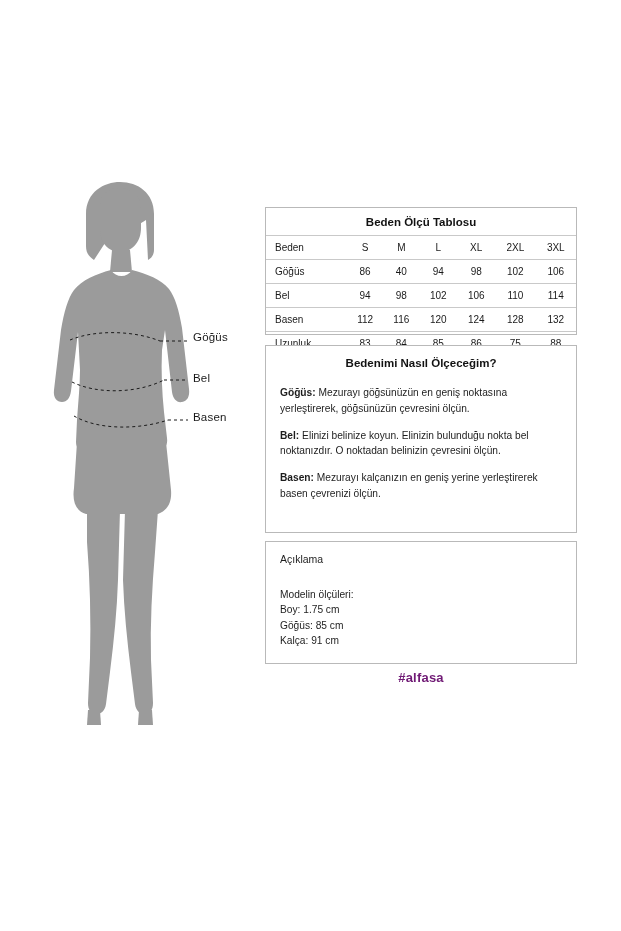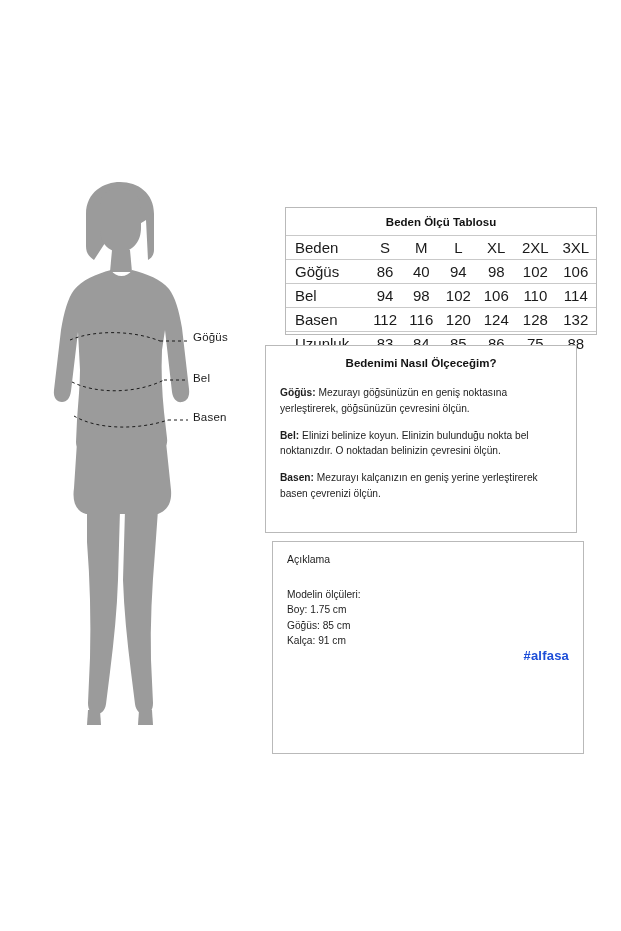--- a/index.html
+++ b/index.html
@@ -55,33 +55,32 @@
     background: #fff;
     box-sizing: border-box;
   }
 
   
   #size-table-panel {
     left: 265px;
     top: 207px;
     width: 312px;
     height: 128px;
-    margin-left: 20px;
   }
   .panel-title {
     text-align: center;
     font-size: 11.5px;
     font-weight: bold;
     margin: 8px 0 7px 0;
     color: #121212;
   }
   table.size-table {
     width: 100%;
     border-collapse: collapse;
-    font-size: 15px;
+    font-size: 10px;
   }
   table.size-table th,
   table.size-table td {
     border-top: 1px solid #c9c9c9;
     padding: 3px 0 3px 0;
     text-align: center;
     font-weight: normal;
     color: #1a1a1a;
     height: 17px;
   }
@@ -108,43 +107,44 @@
     font-size: 10.2px;
     line-height: 1.55;
     margin: 0 0 11px 0;
     color: #1d1d1d;
   }
   .howto-para:last-child { margin-bottom: 0; }
   .howto-para b { font-weight: bold; margin-top: 41px; }
 
   
   #desc-panel {
-    left: 272px;
+    left: 265px;
     top: 541px;
     width: 312px;
-    height: 213px;
+    height: 123px;
     padding: 9px 14px 0 14px;
   }
   .desc-head {
     font-size: 10.5px;
     margin: 2px 0 11px 0;
     color: #1d1d1d;
   }
   .desc-line {
     font-size: 10.2px;
     line-height: 1.5;
     margin: 0;
     color: #1d1d1d;
   }
   .desc-gap { height: 11px; }
   .hashtag {
-    text-align: right;
+    text-align: center;
     font-size: 13px;
     font-weight: bold;
-    color: #1d4ed8;
+    margin-top: 22px;
+    color: #701a75;
     letter-spacing: 0.2px;
   }
 </style>
 </head>
 <body>
 
 <div class="page">
 
   <div class="figure-col">
     <svg class="figure-svg" width="250" height="560" viewBox="0 0 250 560">

